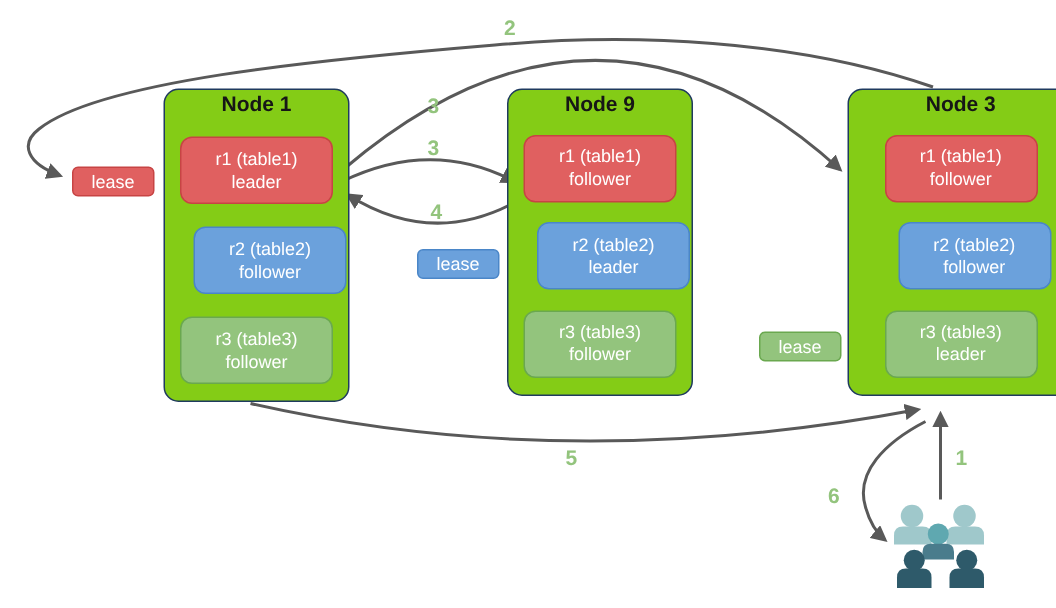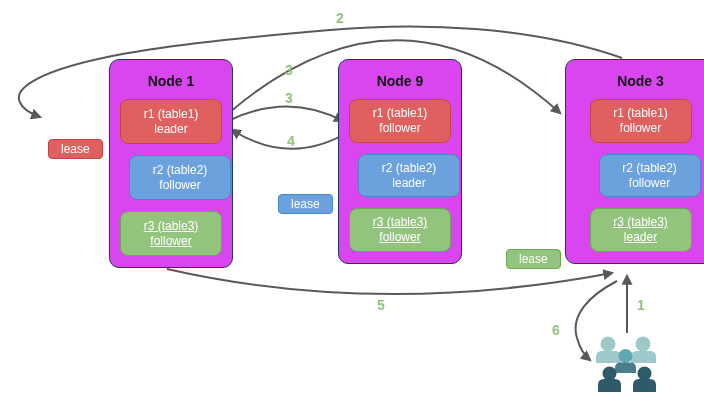--- a/index.html
+++ b/index.html
@@ -10,56 +10,55 @@
     position: relative;
     overflow: hidden;
   }
   .stage { position: absolute; inset: 0; width: 704px; height: 405px; }
 
   svg.arrows { position: absolute; left: 0; top: 0; width: 704px; height: 405px; }
   .arrow { fill: none; stroke: #595959; stroke-width: 2; }
 
   .node {
     position: absolute;
-    background: #d946ef;
+    background: #84cc16;
     border: 1.5px solid #1f3a5f;
     border-radius: 10px;
     box-sizing: border-box;
     display: flex; flex-direction: column; align-items: center;
-    padding-top: 12px;
+    padding-top: 0;
     justify-content: space-between;
   }
   .node-title {
     font-size: 14px; font-weight: bold; color: #161616;
     line-height: 18px; margin-bottom: 9px;
   }
   .replica {
     width: 102px; height: 45px;
     box-sizing: border-box;
     border-radius: 8px;
     border: 1.5px solid;
     color: #ffffff;
     font-size: 12px; line-height: 15px;
     display: flex; flex-direction: column; align-items: center; justify-content: center;
     text-align: center;
     margin-bottom: 11px;
   }
   .replica.red   { background: #e06060; border-color: #c74444; }
   .replica.blue  { background: #6ba1dc; border-color: #4a86c8; margin-left: 18px; }
-  .replica.green { background: #93c47d; border-color: #6aa84f; text-decoration: underline; }
+  .replica.green { background: #93c47d; border-color: #6aa84f; }
 
   .lease {
     position: absolute;
     color: #ffffff;
     font-size: 12px; line-height: 16px;
     padding: 1px 12px;
     border-radius: 4px;
     border: 1px solid;
     white-space: nowrap;
-    margin-top: 28px;
   }
   .lease.red   { background: #e06060; border-color: #c74444; }
   .lease.blue  { background: #6ba1dc; border-color: #4a86c8; }
   .lease.green { background: #93c47d; border-color: #6aa84f; }
 
   .step {
     position: absolute;
     color: #93c47d;
     font-size: 14px; font-weight: bold;
     line-height: 16px;

